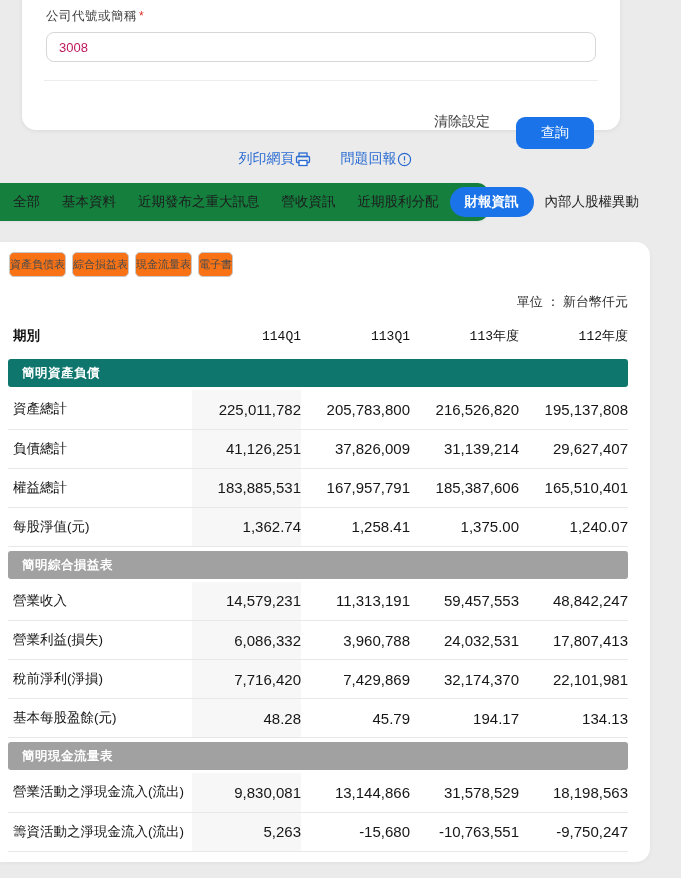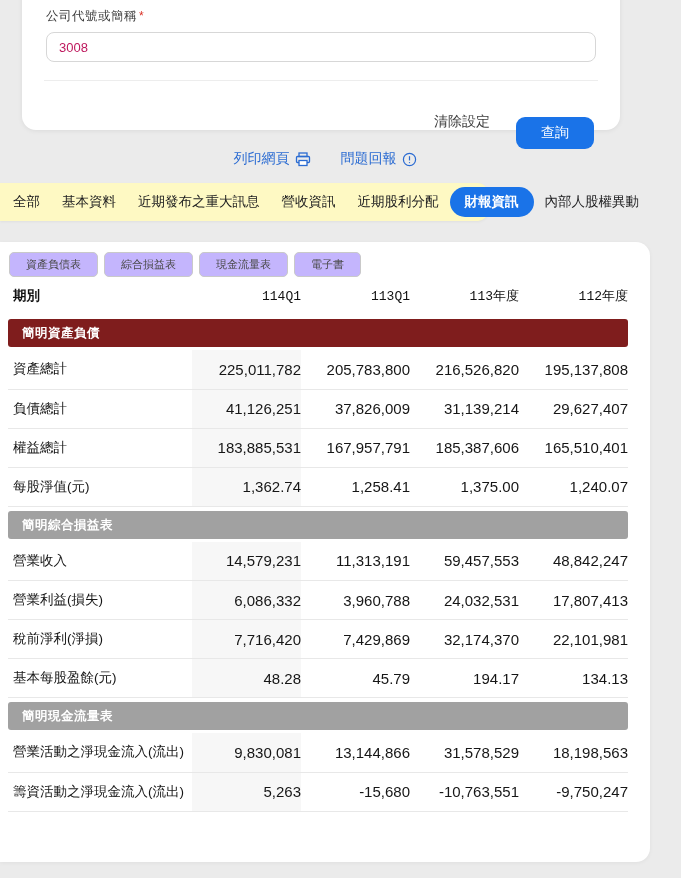--- a/index.html
+++ b/index.html
@@ -54,30 +54,30 @@
     border-radius: 9px;
     font-family: "Liberation Sans", sans-serif;
   }
 
   
   .page-links {
     position: absolute; top: 150px; left: 0; width: 650px;
     display: flex; justify-content: center; gap: 30px;
   }
   .page-link {
-    display: inline-flex; align-items: center; gap: 5px;
+    display: inline-flex; align-items: center; 
     font-size: 14px; text-decoration: none;
   }
   .page-link svg { display: block; }
 
   
   .tab-bar {
     position: absolute; top: 183px; left: 0;
     width: 488px; height: 38px;
-    background: #fef9c3;
+    background: #15803d;
     border-radius: 0 10px 10px 0;
     box-shadow: 0 1px 3px rgba(0,0,0,.05);
     display: flex; align-items: center;
     padding: 0 8px 0 2px;
   }
   .tab {
     font-size: 13.5px; color: #1c1c1e;
     padding: 6px 11px;
     white-space: nowrap;
     cursor: pointer;
@@ -90,24 +90,24 @@
     position: absolute; top: 242px; left: 0;
     width: 650px; height: 620px;
     background: #fff;
     border-radius: 0 14px 14px 0;
     box-shadow: 0 1px 4px rgba(0,0,0,.05);
     padding: 10px 22px 0 8px;
   }
   .chip-row { display: flex; gap: 6px; padding-left: 1px; }
   .chip {
     font-size: 11px; color: #4a4a4a;
-    background: #c4b5fd;
+    background: #f97316;
     border: 1px solid #c9c9c9;
     border-radius: 5px;
-    padding: 4px 16px;
+    padding: 4px 0;
     cursor: pointer;
     white-space: nowrap;
   }
   .unit-line {
     text-align: right;
     font-size: 13px; color: #2c2c2c;
     margin: 16px 0 6px;
   }
 
   table.fin { width: 100%; border-collapse: collapse; table-layout: fixed; }
@@ -190,39 +190,40 @@
     <div class="tab">內部人股權異動</div>
   </div>
 
 <div class="report-card">
   <div class="chip-row">
       <span class="chip">資產負債表</span>
       <span class="chip">綜合損益表</span>
       <span class="chip">現金流量表</span>
       <span class="chip">電子書</span>
     </div>
+  <div class="unit-line">單位 ： 新台幣仟元</div>
   <table class="fin">
     <colgroup>
       <col class="c-label">
         <col class="c-num">
         <col class="c-num">
         <col class="c-num">
         <col class="c-num">
     </colgroup>
     <tbody>
         <tr class="head-row">
           <th class="h-label">期別</th>
           <th class="h-num">114Q1</th>
           <th class="h-num">113Q1</th>
           <th class="h-num">113年度</th>
           <th class="h-num">112年度</th>
         </tr>
         <tr class="section-row">
           <td colspan="5">
-            <div class="section-bar" style="background: #7f1d1d;">簡明資產負債</div>
+            <div class="section-bar" style="background: #0f766e;">簡明資產負債</div>
           </td>
         </tr>
         <tr class="data-row">
           <td class="d-label">資產總計</td>
           <td class="d-num hl">225,011,782</td>
           <td class="d-num">205,783,800</td>
           <td class="d-num">216,526,820</td>
           <td class="d-num">195,137,808</td>
         </tr>
         <tr class="data-row">

